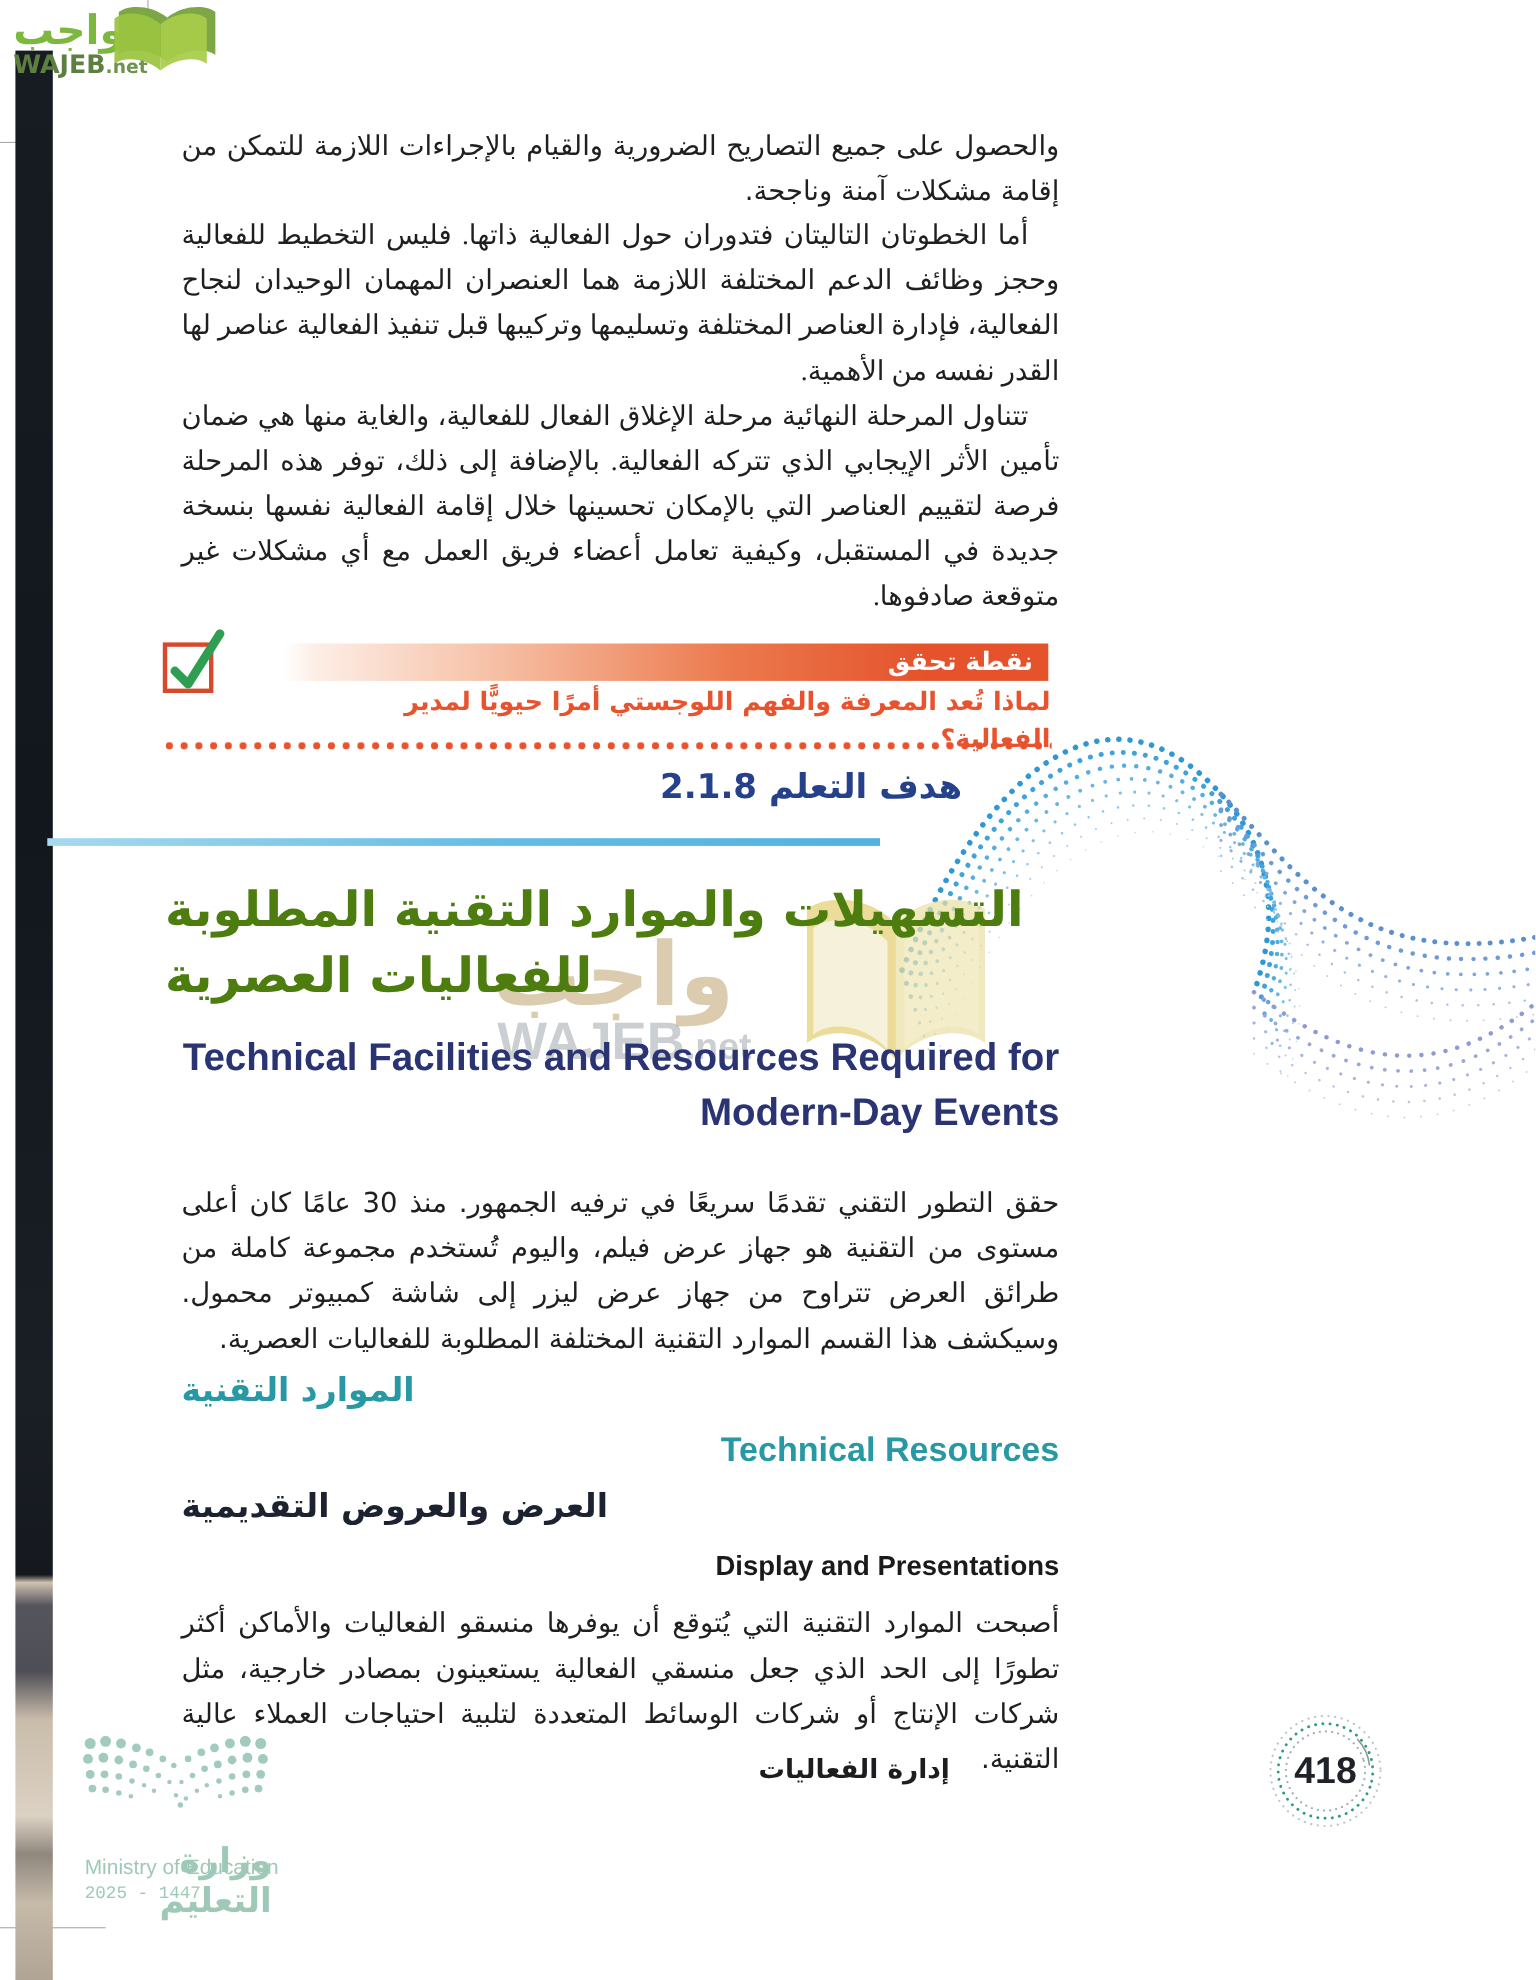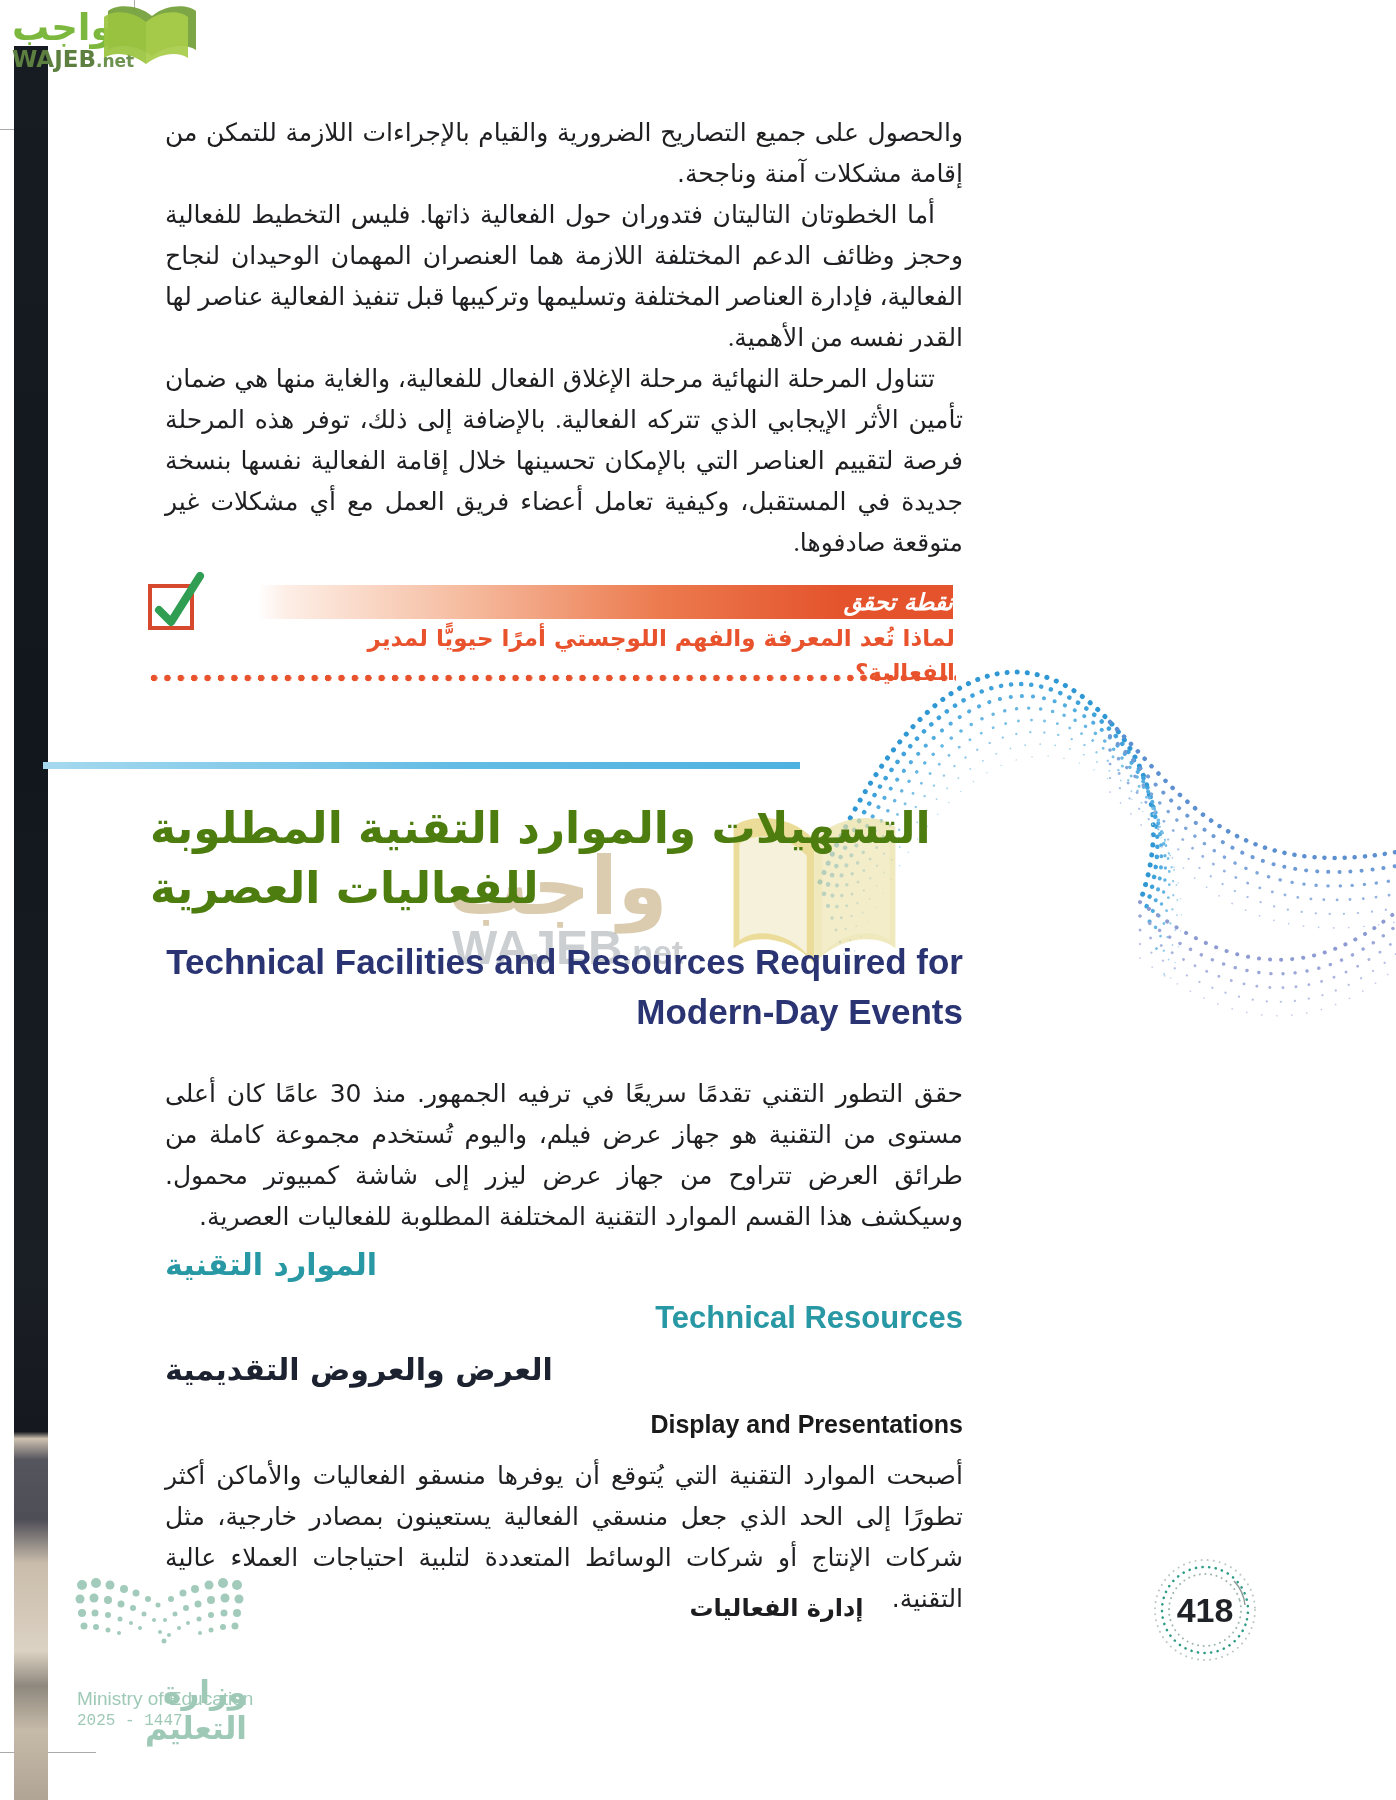--- a/index.html
+++ b/index.html
@@ -17,22 +17,22 @@
   #wajeb-ar{left:12px;top:6px;font-size:37px;font-weight:bold;color:#7cb83e;letter-spacing:1px;}
   #wajeb-en{left:12px;top:46px;font-size:23px;font-weight:bold;color:#5d7f3f;}
   #wajeb-en .net{font-size:17px;color:#6e9350;}
   
   .body-ar{direction:rtl;text-align:justify;color:#1f1f22;font-size:25px;line-height:41px;
     width:798px;left:165px;}
   .indent{text-indent:28px;font-family:Liberation Serif, serif;}
   
   #check-banner{left:258px;top:585px;width:695px;height:34px;
     background:linear-gradient(270deg,#e4532c 0%,#e4532c 16%,#ec7a4e 42%,#f6bfa4 72%,#fdeee6 96%,#ffffff 100%);
-    direction:rtl;color:#ffffff;font-size:23px;font-weight:bold;line-height:34px;
-    box-sizing:border-box;font-style:italic;}
+    direction:rtl;color:#ffffff;font-size:23px;font-weight:bold;line-height:34px;padding-right:14px;
+    box-sizing:border-box;}
   #check-question{left:320px;top:621px;width:635px;direction:rtl;text-align:right;
     color:#e8532e;font-size:23px;font-weight:600;line-height:34px;}
   #dots-line{left:150px;top:674px;width:806px;height:8px;
     background-image:radial-gradient(circle at 4px 4px,#e8532e 3.1px,rgba(0,0,0,0) 3.6px);
     background-size:13.4px 8px;background-repeat:repeat-x;}
   #objective{left:600px;top:697px;width:363px;direction:rtl;text-align:left;
     color:#26418c;font-size:31px;font-weight:bold;}
   
   #divider{left:43px;top:762px;width:757px;height:7px;
     background:linear-gradient(90deg,#a6d9ef 0%,#63bce4 55%,#4fb2e0 100%);}
@@ -89,20 +89,21 @@
   <div class="abs body-ar indent" style="top:358px;">تتناول المرحلة النهائية مرحلة الإغلاق الفعال للفعالية، والغاية منها هي ضمان تأمين الأثر الإيجابي الذي تتركه الفعالية. بالإضافة إلى ذلك، توفر هذه المرحلة فرصة لتقييم العناصر التي بالإمكان تحسينها خلال إقامة الفعالية نفسها بنسخة جديدة في المستقبل، وكيفية تعامل أعضاء فريق العمل مع أي مشكلات غير متوقعة صادفوها.</div>
 
   <svg class="abs" style="left:146px;top:572px;" width="62" height="60" viewBox="0 0 62 60">
     <rect x="4" y="14" width="42" height="42" fill="#ffffff" stroke="#d6492c" stroke-width="4"></rect>
     <path d="M13 38 L25 50 L54 4" fill="none" stroke="#2f9e52" stroke-width="8" stroke-linecap="round" stroke-linejoin="round"></path>
   </svg>
   <div id="check-banner" class="abs"><span>نقطة تحقق</span></div>
   <div id="check-question" class="abs">لماذا تُعد المعرفة والفهم اللوجستي أمرًا حيويًّا لمدير الفعالية؟</div>
   <div id="dots-line" class="abs"></div>
 
+  <div id="objective" class="abs">هدف التعلم 2.1.8</div>
 
   <div id="divider" class="abs"></div>
 
   <svg class="abs" style="left:810px;top:552px;" width="586" height="478" viewBox="0 0 586 478">
     <defs>
       <path id="wvA" d="M10 330 C 90 140, 200 60, 300 170 C 345 220, 355 280, 330 350" fill="none"></path>
       <path id="wvB" d="M300 170 C 370 240, 420 330, 586 300" fill="none"></path>
       <path id="wvC" d="M330 350 C 420 420, 500 430, 586 360" fill="none"></path>
     </defs>
     <g stroke-linecap="round" fill="none">

